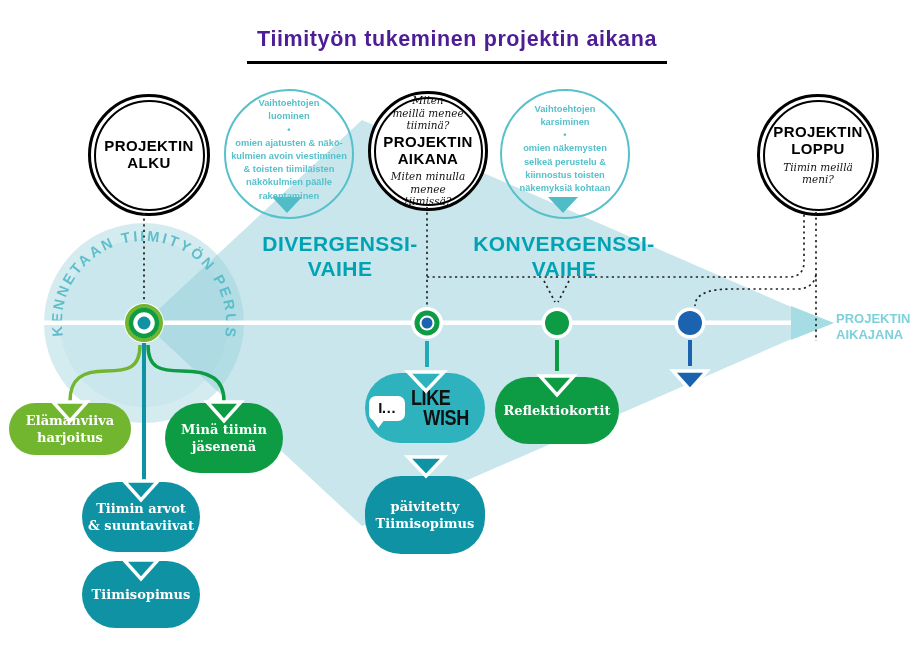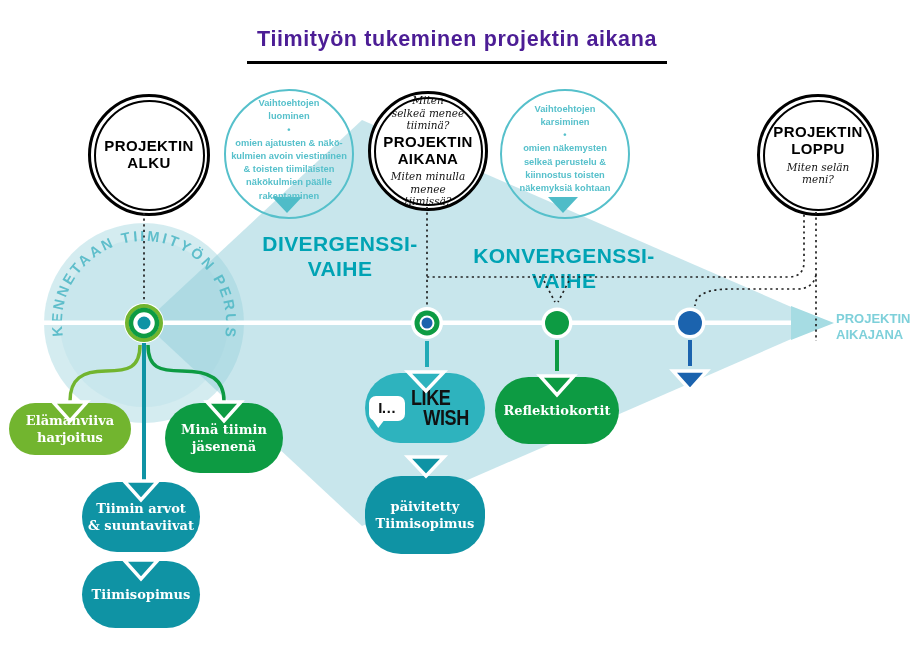--- a/index.html
+++ b/index.html
@@ -127,21 +127,21 @@
 •
 omien ajatusten &amp; näkö-
 kulmien avoin viestiminen
 &amp; toisten tiimiläisten
 näkökulmien päälle
 rakentaminen</div>
   </div>
 
   <div class="mcircle black-c" style="left:368px;top:91px;width:114px;height:114px;">
     <div class="c-quest preline">Miten
-selkeä menee
+meillä menee
 tiiminä?</div>
     <div class="c-head preline" style="margin:2px 0;">PROJEKTIN
 AIKANA</div>
     <div class="c-quest preline">Miten minulla
 menee
 tiimissä?</div>
   </div>
 
   <div class="mcircle teal-c" style="left:500px;top:89px;width:126px;height:126px;">
     <div class="c-body preline" style="margin-top:-10px;">Vaihtoehtojen
@@ -149,27 +149,27 @@
 •
 omien näkemysten
 selkeä perustelu &amp;
 kiinnostus toisten
 näkemyksiä kohtaan</div>
   </div>
 
   <div class="mcircle black-c" style="left:757px;top:94px;width:116px;height:116px;">
     <div class="c-head preline">PROJEKTIN
 LOPPU</div>
-    <div class="c-quest preline" style="margin-top:3px;">Miten selän
+    <div class="c-quest preline" style="margin-top:3px;">Tiimin meillä
 meni?</div>
   </div>
 
   <div class="phase-label preline" style="left:235px;top:232px;">DIVERGENSSI-
 VAIHE</div>
-  <div class="phase-label preline" style="left:459px;top:244px;">KONVERGENSSI-
+  <div class="phase-label preline" style="left:459px;top:232px;">KONVERGENSSI-
 VAIHE</div>
 
   <div class="aikajana preline">PROJEKTIN
 AIKAJANA</div>
 
   <div class="pill p-green-light preline" style="left:9px;top:403px;width:122px;height:52px;">Elämänviiva
 harjoitus</div>
   <div class="pill p-green preline" style="left:165px;top:403px;width:118px;height:70px;">Minä tiimin
 jäsenenä</div>
   <div class="pill p-teal preline" style="left:82px;top:482px;width:118px;height:70px;">Tiimin arvot

